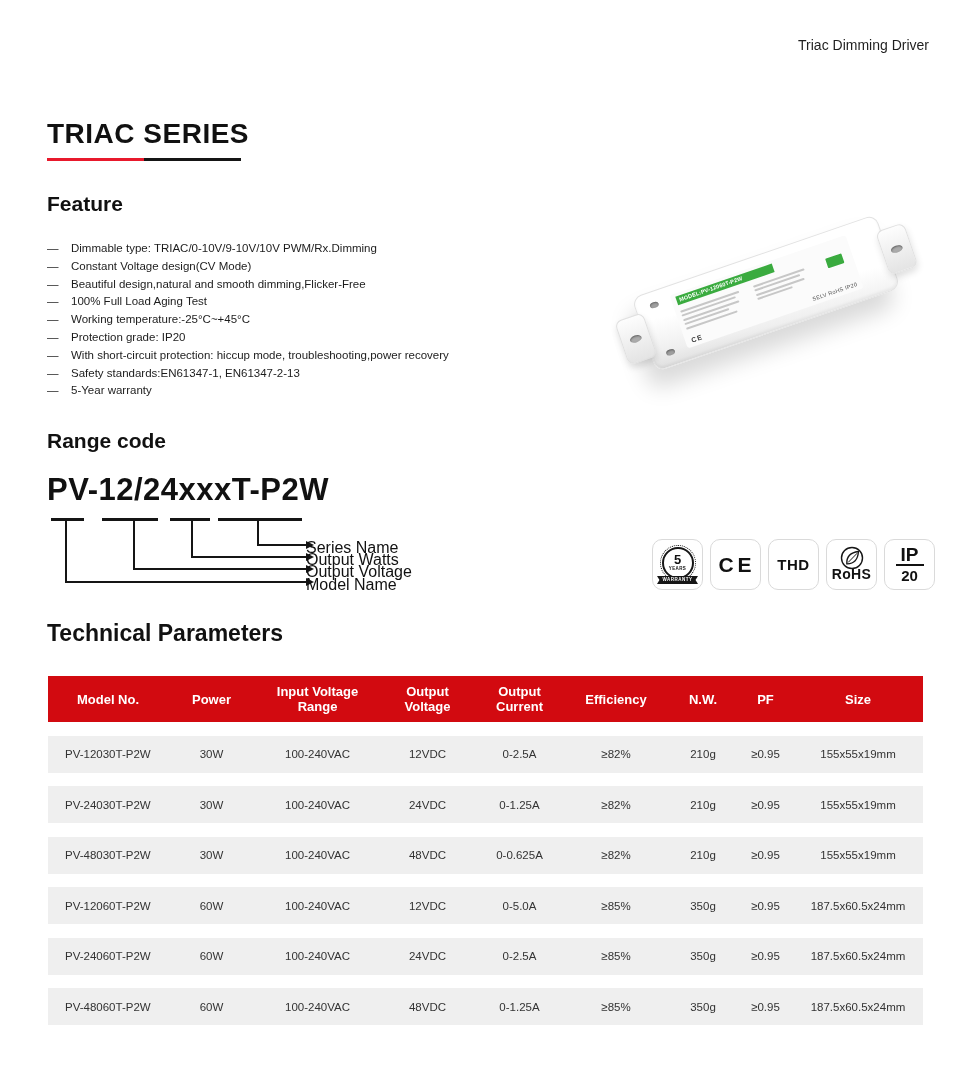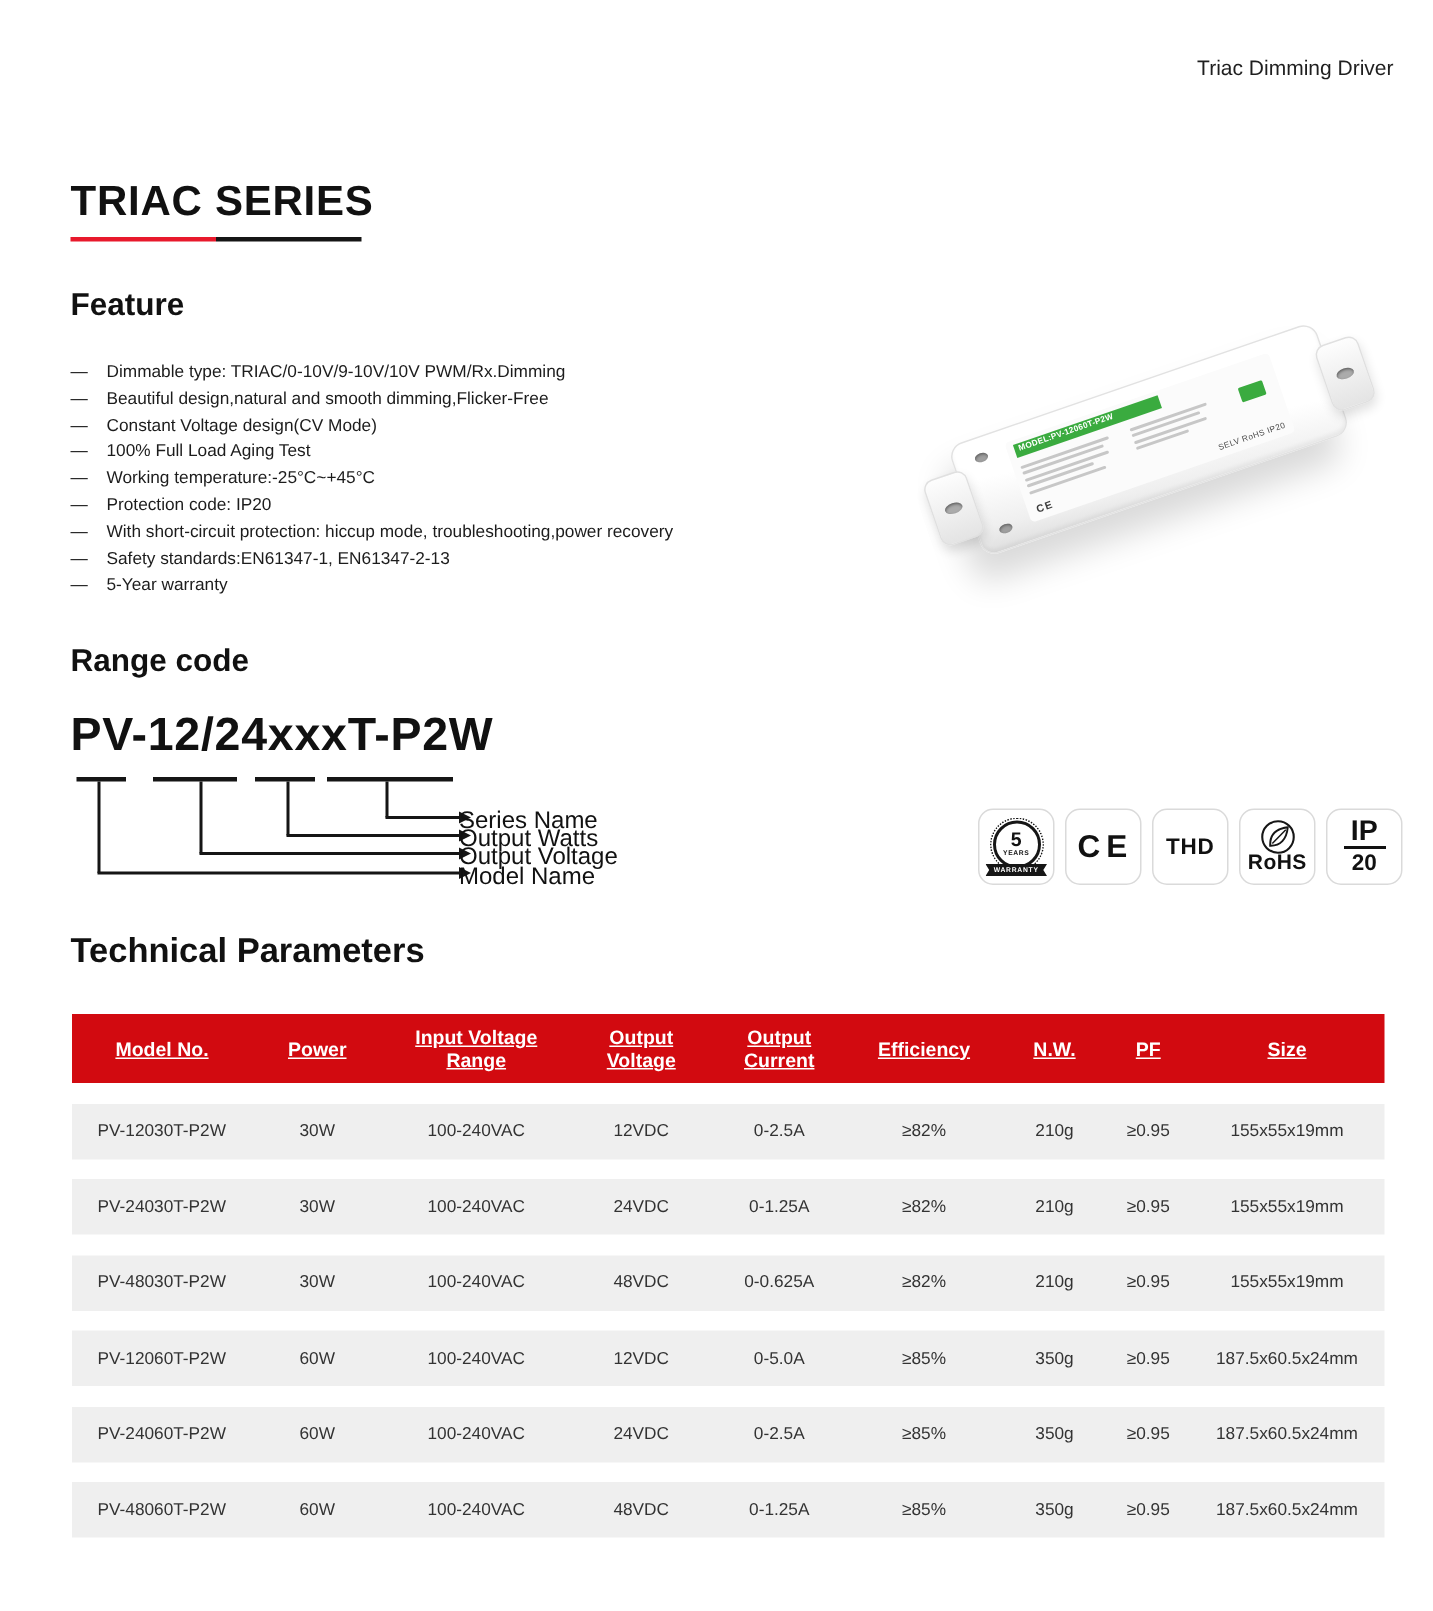--- a/index.html
+++ b/index.html
@@ -91,21 +91,21 @@
   .rohs-text { font-size:14px; font-weight:700; color:#111; margin-top:-5px; letter-spacing:.3px; }
   .ip-top { font-size:19px; font-weight:700; color:#111; line-height:15px; }
   .ip-rule { width:28px; height:2px; background:#111; margin:2px 0; }
   .ip-bot { font-size:15px; font-weight:700; color:#111; line-height:15px; }
 
   
   .ttable { position:absolute; left:48px; top:676px; width:875px; }
   .thead, .trow { display:grid; grid-template-columns:120px 87px 125px 95px 89px 104px 70px 55px 130px; }
   .thead { background:#d20a10; height:46px; }
   .th { color:#fff; font-size:13px; font-weight:700; display:flex; align-items:center; justify-content:center;
-      text-align:center; line-height:15px; padding:0 2px;text-decoration:underline; }
+      text-align:center; line-height:15px; padding:0 2px; }
   .trow { background:#efefef; height:37px; margin-top:13.5px; }
   .trow:first-of-type { margin-top:13px; }
   .td { font-size:11.5px; color:#333; display:flex; align-items:center; justify-content:center; white-space:nowrap; }
   .td.left { justify-content:flex-start; padding-left:17px; }
 </style>
 </head>
 <body>
 
 <div class="page">
 
@@ -113,33 +113,33 @@
 
   <div class="series-title">TRIAC SERIES</div>
   <div class="series-underline"></div>
 
   <div class="h2 feature-h">Feature</div>
   <ul class="features">
     <li>
         <span>Dimmable type: TRIAC/0-10V/9-10V/10V PWM/Rx.Dimming</span>
       </li>
     <li>
+        <span>Constant Voltage design(CV Mode)</span>
+      </li>
+    <li>
         <span>Beautiful design,natural and smooth dimming,Flicker-Free</span>
       </li>
     <li>
-        <span>Constant Voltage design(CV Mode)</span>
-      </li>
-    <li>
         <span>100% Full Load Aging Test</span>
       </li>
     <li>
         <span>Working temperature:-25°C~+45°C</span>
       </li>
     <li>
-        <span>Protection code: IP20</span>
+        <span>Protection grade: IP20</span>
       </li>
     <li>
         <span>With short-circuit protection: hiccup mode, troubleshooting,power recovery</span>
       </li>
     <li>
         <span>Safety standards:EN61347-1, EN61347-2-13</span>
       </li>
     <li>
         <span>5-Year warranty</span>
       </li>

